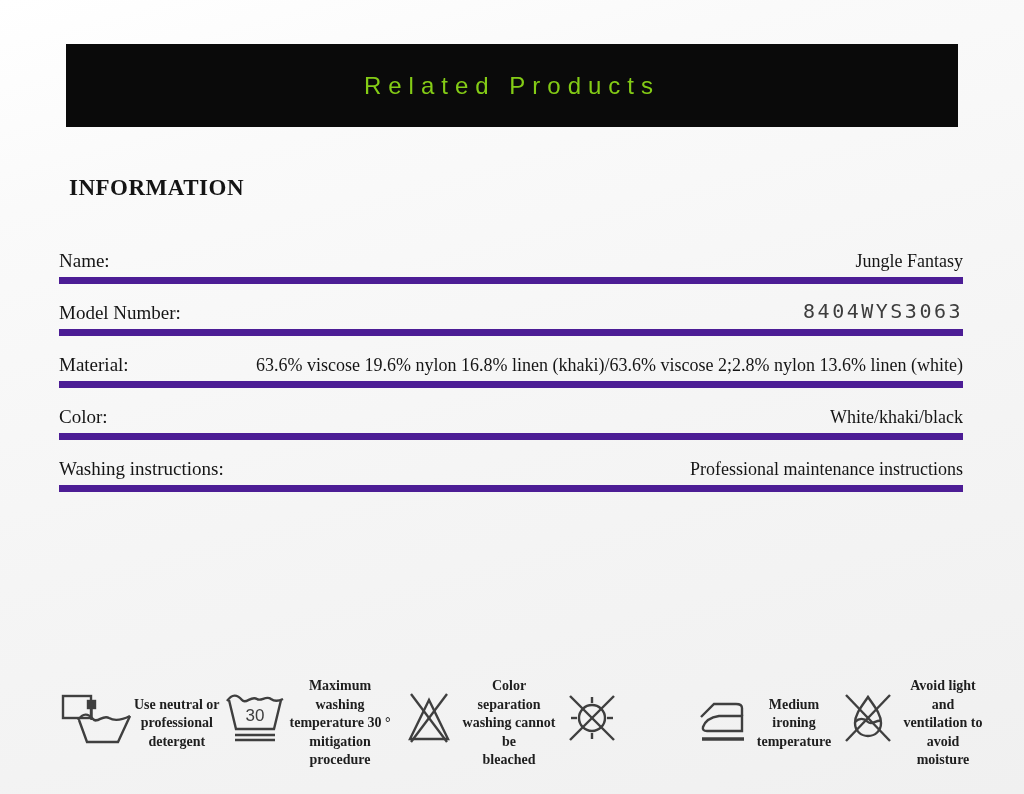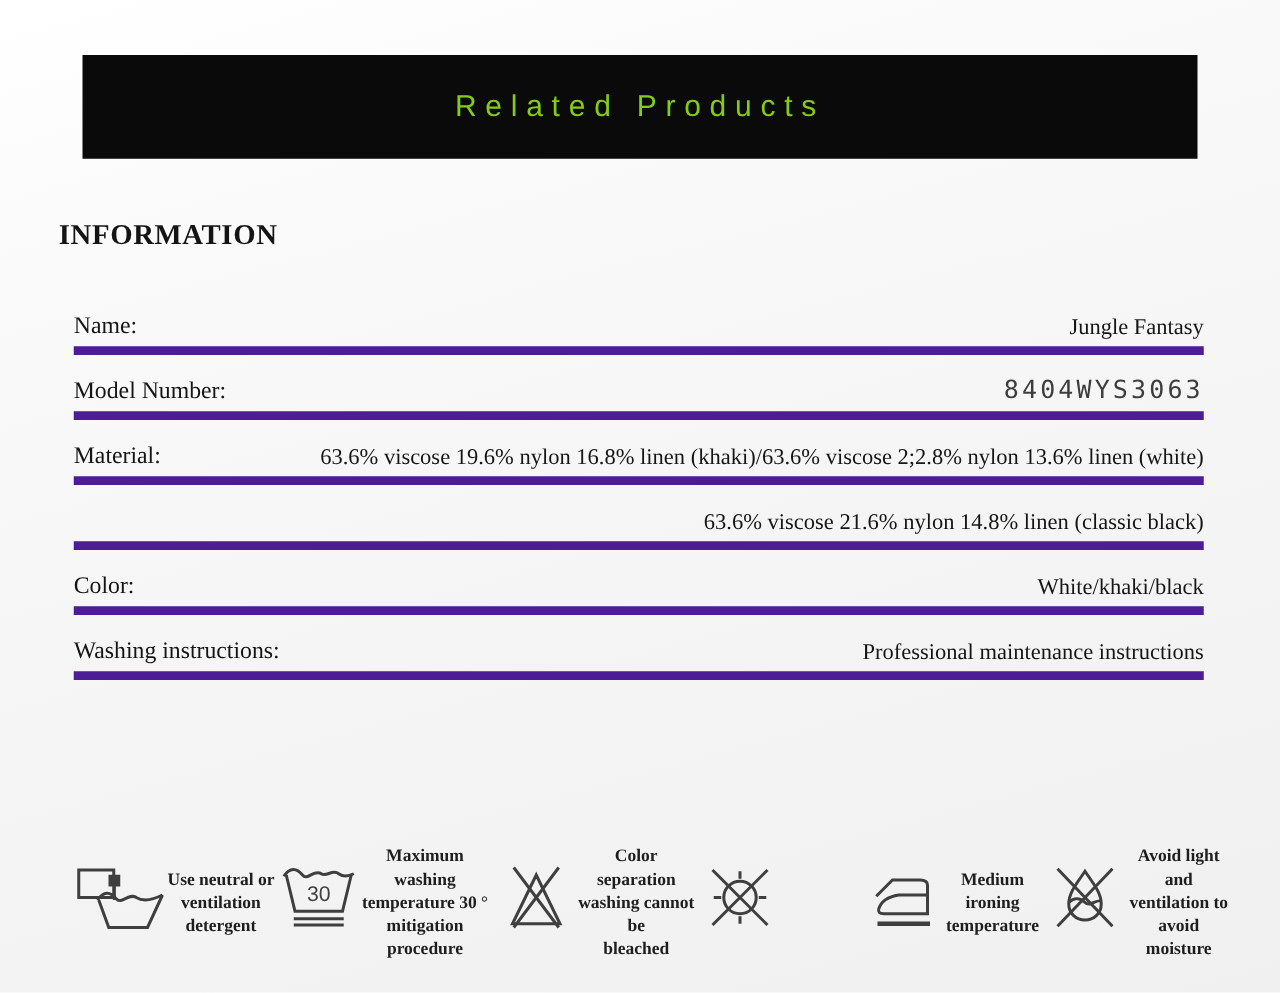--- a/index.html
+++ b/index.html
@@ -22,21 +22,21 @@
   .banner-title {
     font-family: "Liberation Sans", sans-serif;
     font-size: 24px; font-weight: 400;
     letter-spacing: 7px;
     color: #84cc16;
     white-space: nowrap;
   }
 
   
   .section-heading {
-    position: absolute; left: 47px; top: 175px;
+    position: absolute; left: 69px; top: 175px;
     font-size: 23px; font-weight: 700;
     letter-spacing: 0.5px;
     color: #141414;
   }
 
   
   .info-table {
     position: absolute; left: 59px; top: 248px;
     width: 904px;
   }
@@ -108,24 +108,20 @@
   </div>
   <div class="info-row">
     <span class="info-label">Model Number:</span>
     <span class="info-value mono">8404WYS3063</span>
   </div>
   <div class="info-row">
     <span class="info-label">Material:</span>
     <span class="info-value">63.6% viscose 19.6% nylon 16.8% linen (khaki)/63.6% viscose 2;2.8% nylon 13.6% linen (white)</span>
   </div>
   <div class="info-row">
-    <span class="info-label"></span>
-    <span class="info-value">63.6% viscose 21.6% nylon 14.8% linen (classic black)</span>
-  </div>
-  <div class="info-row">
     <span class="info-label">Color:</span>
     <span class="info-value">White/khaki/black</span>
   </div>
   <div class="info-row">
     <span class="info-label">Washing instructions:</span>
     <span class="info-value">Professional maintenance instructions</span>
   </div>
 </div>
 
 <div class="care-row">
@@ -135,21 +131,21 @@
       <svg width="78" height="56" viewBox="0 0 78 56">
         <rect x="7" y="6" width="28" height="22"></rect>
         <rect x="32" y="11" width="7" height="7" fill="#3f3f3f"></rect>
         <line x1="35.5" y1="18" x2="35.5" y2="30"></line>
         <path d="M23 30 L31 52 L62 52 L74 26"></path>
         <path d="M22 30 C27 23, 32 23, 37 29 C41 34, 47 24, 53 28 C58 31, 66 30, 74 26"></path>
       </svg>
     </div>
     <div class="care-label">
       <span>Use neutral or</span>
-      <span>ventilation</span>
+      <span>professional</span>
       <span>detergent</span>
     </div>
   </div>
 
   <div class="care-col">
     <div class="icon-box">
       <svg width="62" height="58" viewBox="0 0 62 58">
         <path d="M5 12 L12 41 L50 41 L57 12"></path>
         <path d="M3 13 C8 6, 13 6, 18 12 C22 17, 27 7, 33 11 C37 14, 42 7, 47 11 C51 14, 55 13, 59 11"></path>
         <text x="31" y="33" text-anchor="middle" font-family="Liberation Sans, sans-serif" font-size="17">30</text>

